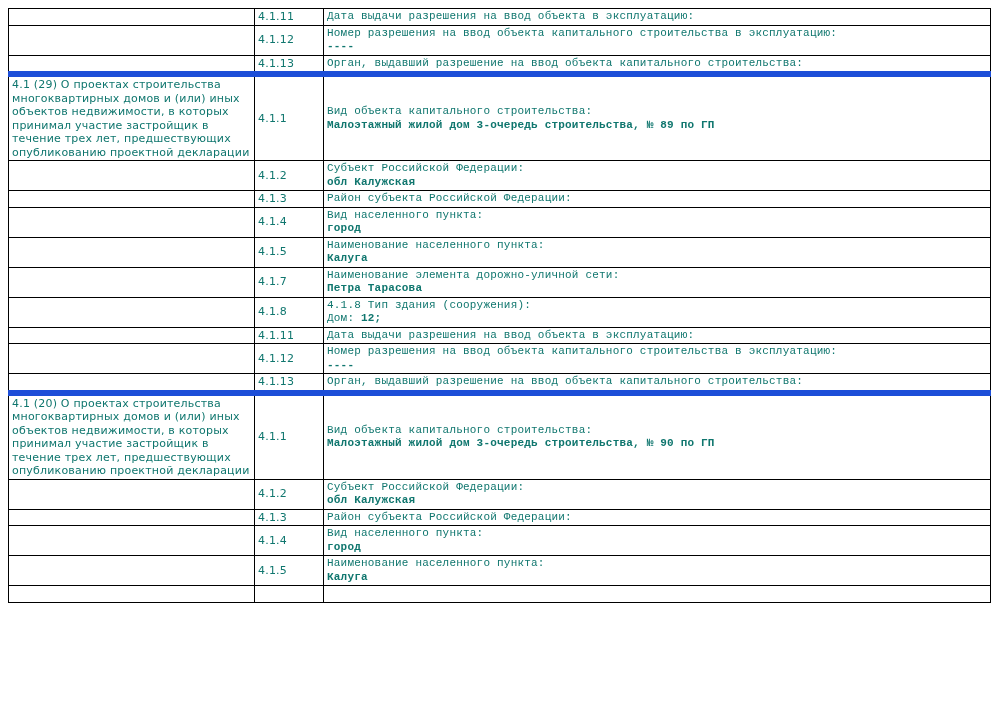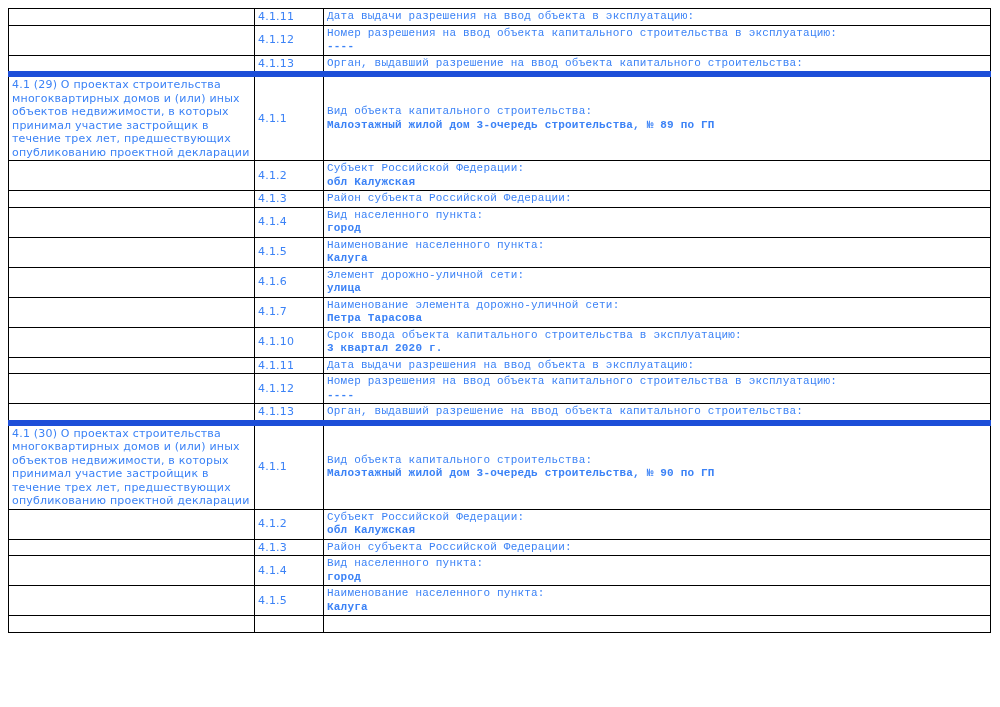--- a/index.html
+++ b/index.html
@@ -4,21 +4,21 @@
 <style>
   html, body { margin: 0; padding: 0; background: #ffffff; }
   .page {
     width: 1000px;
     height: 707px;
     overflow: hidden;
     box-sizing: border-box;
     padding: 8px 9px 0 8px;
     background: #ffffff;
     font-family: "DejaVu Sans", sans-serif;
-    color: #3b82f6;
+    color: #0f766e;
   }
   table.decl {
     border-collapse: collapse;
     width: 983px;
     table-layout: fixed;
   }
   table.decl td {
     border: 1px solid #000000;
     font-size: 11px;
     line-height: 13.5px;
@@ -97,40 +97,32 @@
         <tr>
           <td class="c1"></td>
           <td class="c2">4.1.5</td>
           <td class="c3">
             <div><span>Наименование населенного пункта:</span></div>
             <div><span class="b">Калуга</span></div>
           </td>
         </tr>
         <tr>
           <td class="c1"></td>
-          <td class="c2">4.1.6</td>
-          <td class="c3">
-            <div><span>Элемент дорожно-уличной сети:</span></div>
-            <div><span class="b">улица</span></div>
-          </td>
-        </tr>
-        <tr>
-          <td class="c1"></td>
           <td class="c2">4.1.7</td>
           <td class="c3">
             <div><span>Наименование элемента дорожно-уличной сети:</span></div>
             <div><span class="b">Петра Тарасова</span></div>
           </td>
         </tr>
         <tr>
           <td class="c1"></td>
-          <td class="c2">4.1.10</td>
+          <td class="c2">4.1.8</td>
           <td class="c3">
-            <div><span>Срок ввода объекта капитального строительства в эксплуатацию:</span></div>
-            <div><span class="b">3 квартал 2020 г.</span></div>
+            <div><span>4.1.8 Тип здания (сооружения):</span></div>
+            <div><span>Дом: </span><span class="b">12;</span></div>
           </td>
         </tr>
         <tr>
           <td class="c1"></td>
           <td class="c2">4.1.11</td>
           <td class="c3">
             <div><span>Дата выдачи разрешения на ввод объекта в эксплуатацию:</span></div>
           </td>
         </tr>
         <tr>
@@ -142,21 +134,21 @@
           </td>
         </tr>
         <tr>
           <td class="c1"></td>
           <td class="c2">4.1.13</td>
           <td class="c3">
             <div><span>Орган, выдавший разрешение на ввод объекта капитального строительства:</span></div>
           </td>
         </tr>
         <tr class="section">
-          <td class="c1">4.1 (30) О проектах строительства многоквартирных домов и (или) иных объектов недвижимости, в которых принимал участие застройщик в течение трех лет, предшествующих опубликованию проектной декларации</td>
+          <td class="c1">4.1 (20) О проектах строительства многоквартирных домов и (или) иных объектов недвижимости, в которых принимал участие застройщик в течение трех лет, предшествующих опубликованию проектной декларации</td>
           <td class="c2">4.1.1</td>
           <td class="c3">
             <div><span>Вид объекта капитального строительства:</span></div>
             <div><span class="b">Малоэтажный жилой дом 3-очередь строительства, № 90 по ГП</span></div>
           </td>
         </tr>
         <tr>
           <td class="c1"></td>
           <td class="c2">4.1.2</td>
           <td class="c3">

